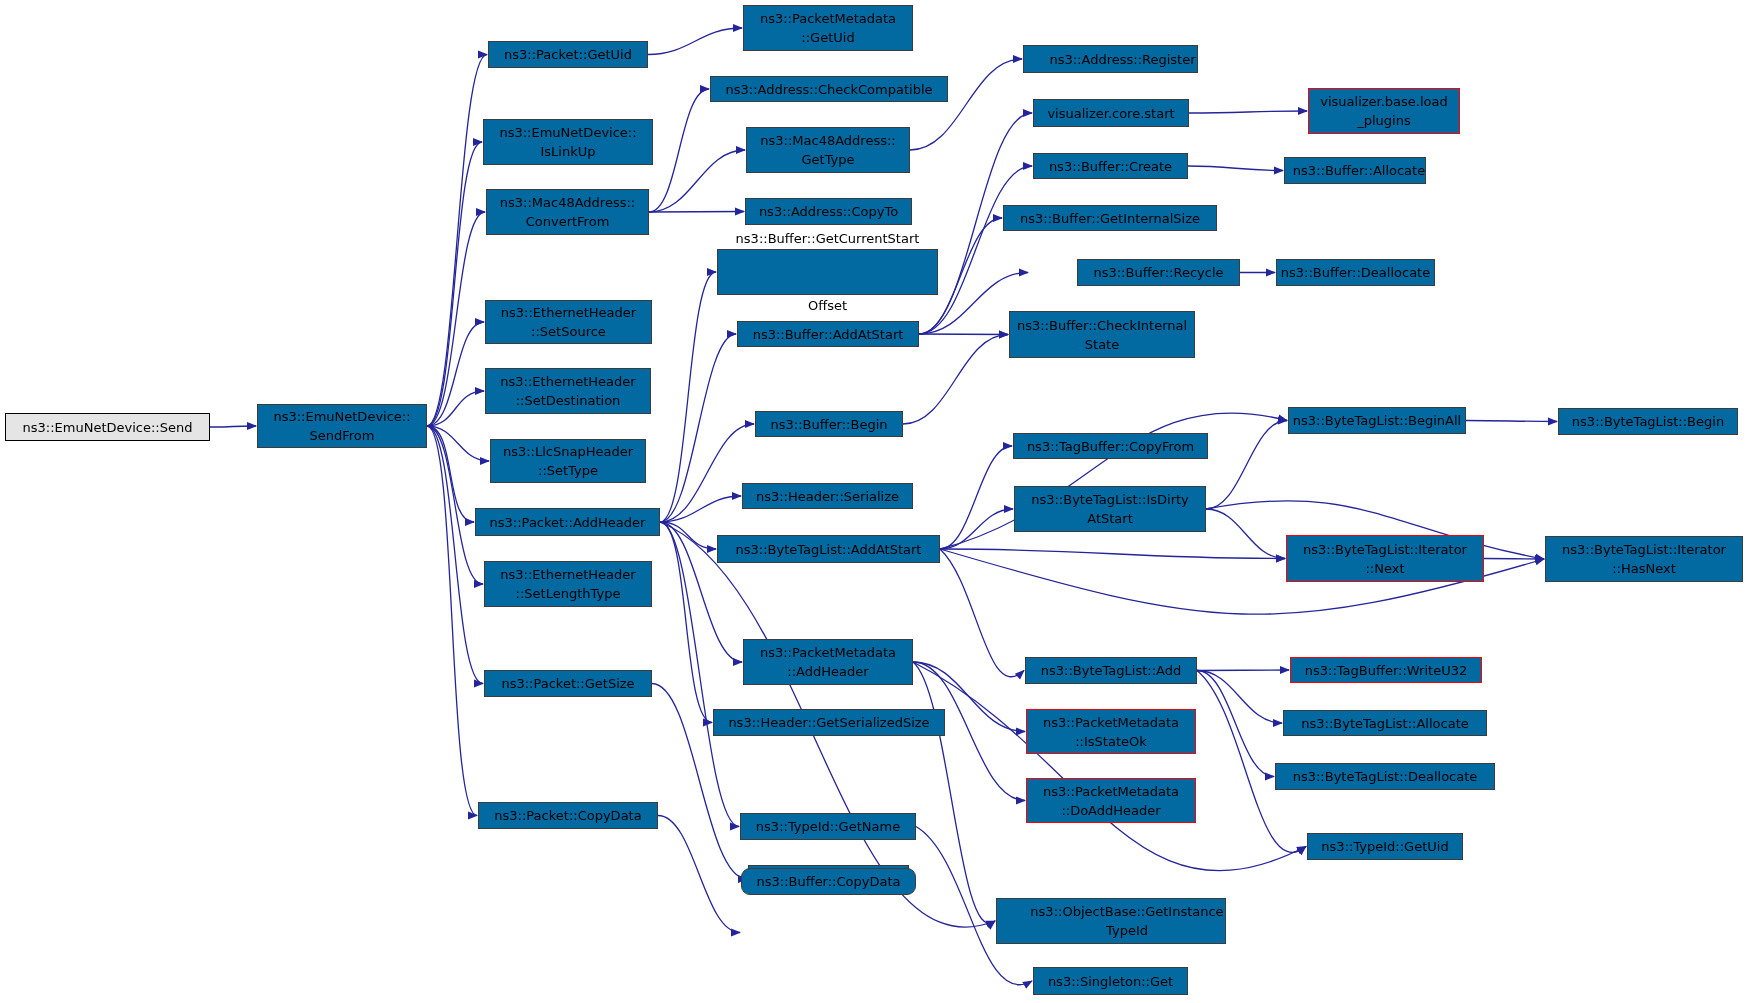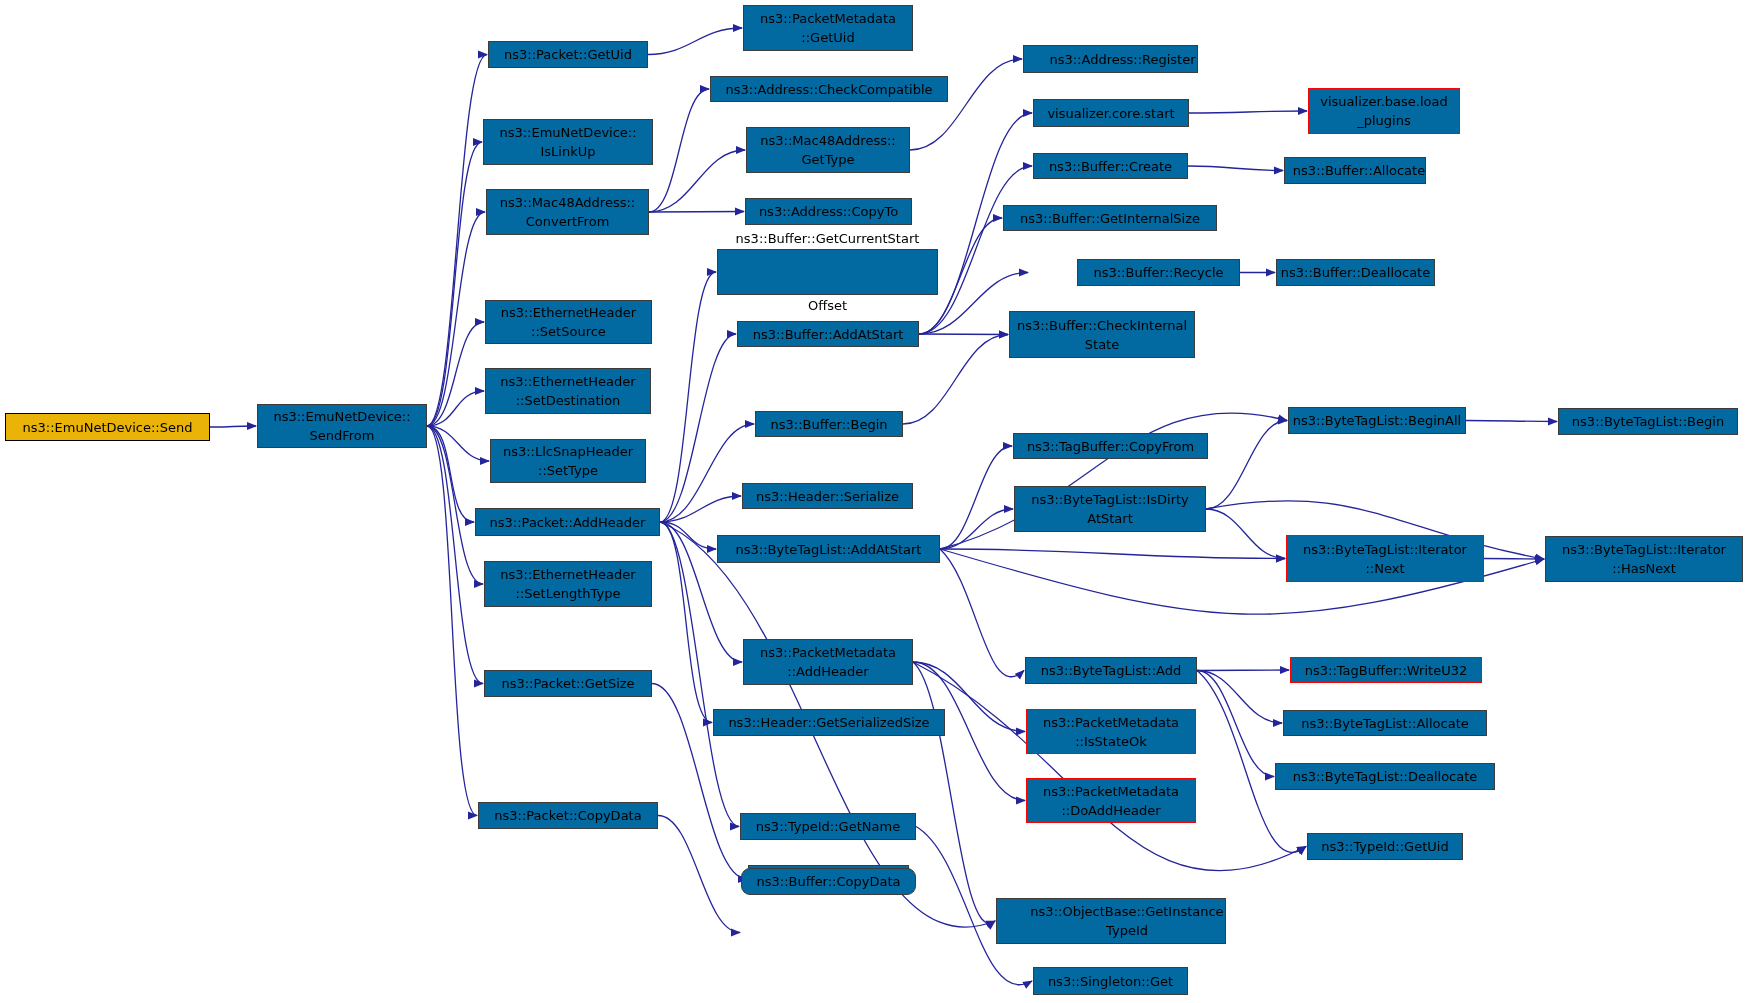--- a/index.html
+++ b/index.html
@@ -20,21 +20,21 @@
     flex-direction:column;
     align-items:center;
     justify-content:center;
     text-align:center;
     font-size:13px;
     line-height:19px;
     color:#000000;
     white-space:nowrap;
     cursor:pointer;
   }
-  .node.root{background:#eab308;border:1px solid #000000;}
+  .node.root{background:#e5e5e5;border:1px solid #000000;}
   .node.red{border:1px solid #ff0000;}
   .node .ln{pointer-events:none;}
   path.edge{fill:none;stroke-width:1.3px;}
 </style>
 </head>
 <body>
 
 <div id="canvas">
   <svg id="edge-layer" width="1749" height="1003" viewBox="0 0 1749 1003">
     <defs>

